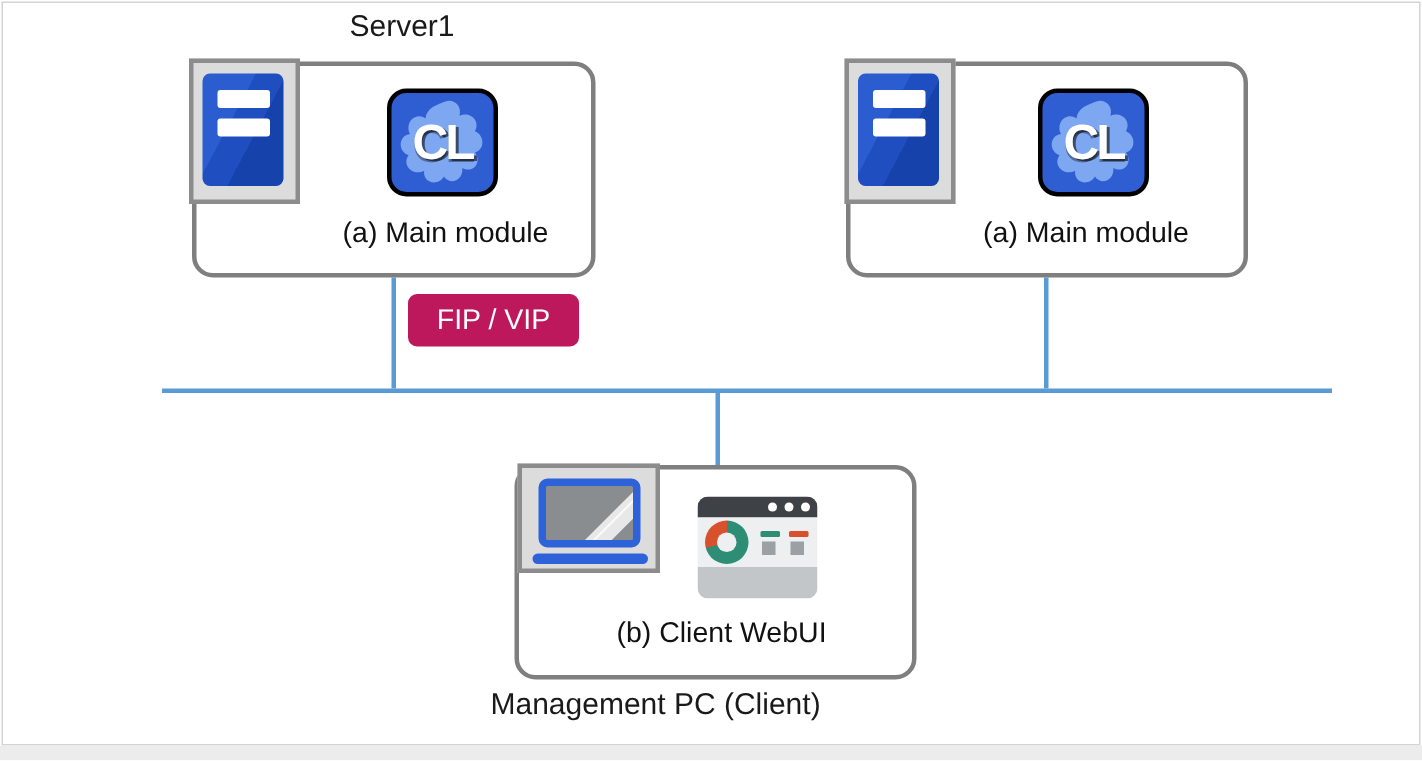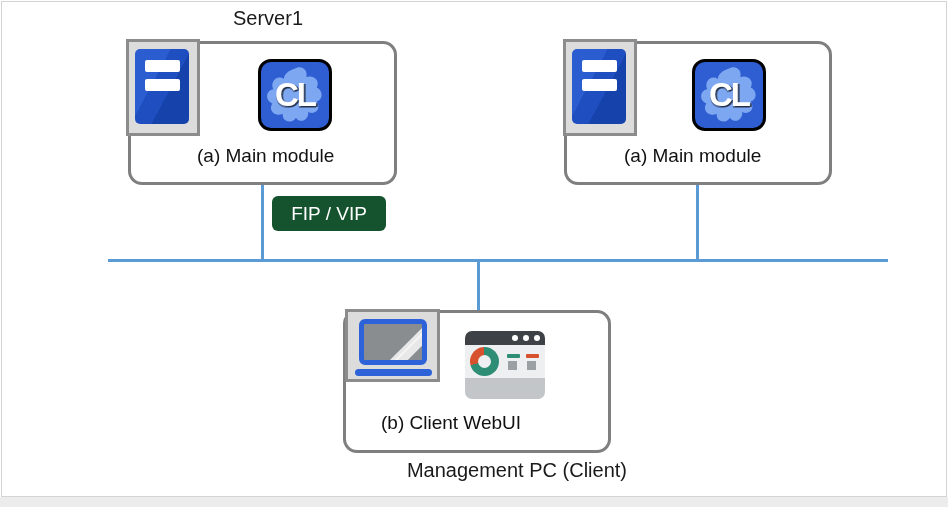--- a/index.html
+++ b/index.html
@@ -45,27 +45,27 @@
     z-index:3; display:flex; align-items:center; justify-content:center;
     overflow:hidden;
   }
   .cl-blob { position:absolute; left:0; top:0; }
   .cl-text {
     position:relative; z-index:2; color:#ffffff; font-weight:bold;
     font-size:33px; letter-spacing:-2px;
     text-shadow:2px 1px 0 rgba(0,0,0,.55), 0 2px 0 rgba(0,0,0,.35);
   }
   .module-label {
-    position:absolute; width:200px; text-align:left;
+    position:absolute; width:200px; text-align:center;
     font-size:19px; color:#111; z-index:4;
   }
   
   .badge {
     position:absolute; left:272px; top:196px; width:114px; height:35px;
-    background:#14532d; border-radius:6px; z-index:5;
+    background:#be185d; border-radius:6px; z-index:5;
     display:flex; align-items:center; justify-content:center;
     color:#ffffff; font-size:19px;
   }
   
   .net { position:absolute; background:#5b9bd5; z-index:1; }
   .net-h  { left:108px; top:259px; width:780px; height:3px; }
   .net-v1 { left:261px; top:185px; width:3px; height:74px; }
   .net-v2 { left:696px; top:185px; width:3px; height:74px; }
   .net-v3 { left:477px; top:262px; width:3px; height:48px; }
   
@@ -106,21 +106,21 @@
     border-radius:50%;
   }
   .widget { position:absolute; top:9px; width:13px; }
   .widget.w1 { left:42px; } .widget.w2 { left:61px; }
   .widget-bar { height:4px; border-radius:1px; }
   .widget.w1 .widget-bar { background:#2e8d75; }
   .widget.w2 .widget-bar { background:#d8512e; }
   .widget-box { margin:3px 0 0 1px; width:9px; height:9px; background:#9aa0a4; }
   .browser-bottom { height:21px; background:#c3c6c8; }
   .caption {
-    position:absolute; left:327px; top:459px; width:300px; text-align:right;
+    position:absolute; left:327px; top:459px; width:300px; text-align:left;
     font-size:20px; color:#1a1a1a;
   }
 </style>
 </head>
 <body>
 
 <div class="canvas">
   <div class="frame"></div>
 
   <div class="net net-h"></div>

